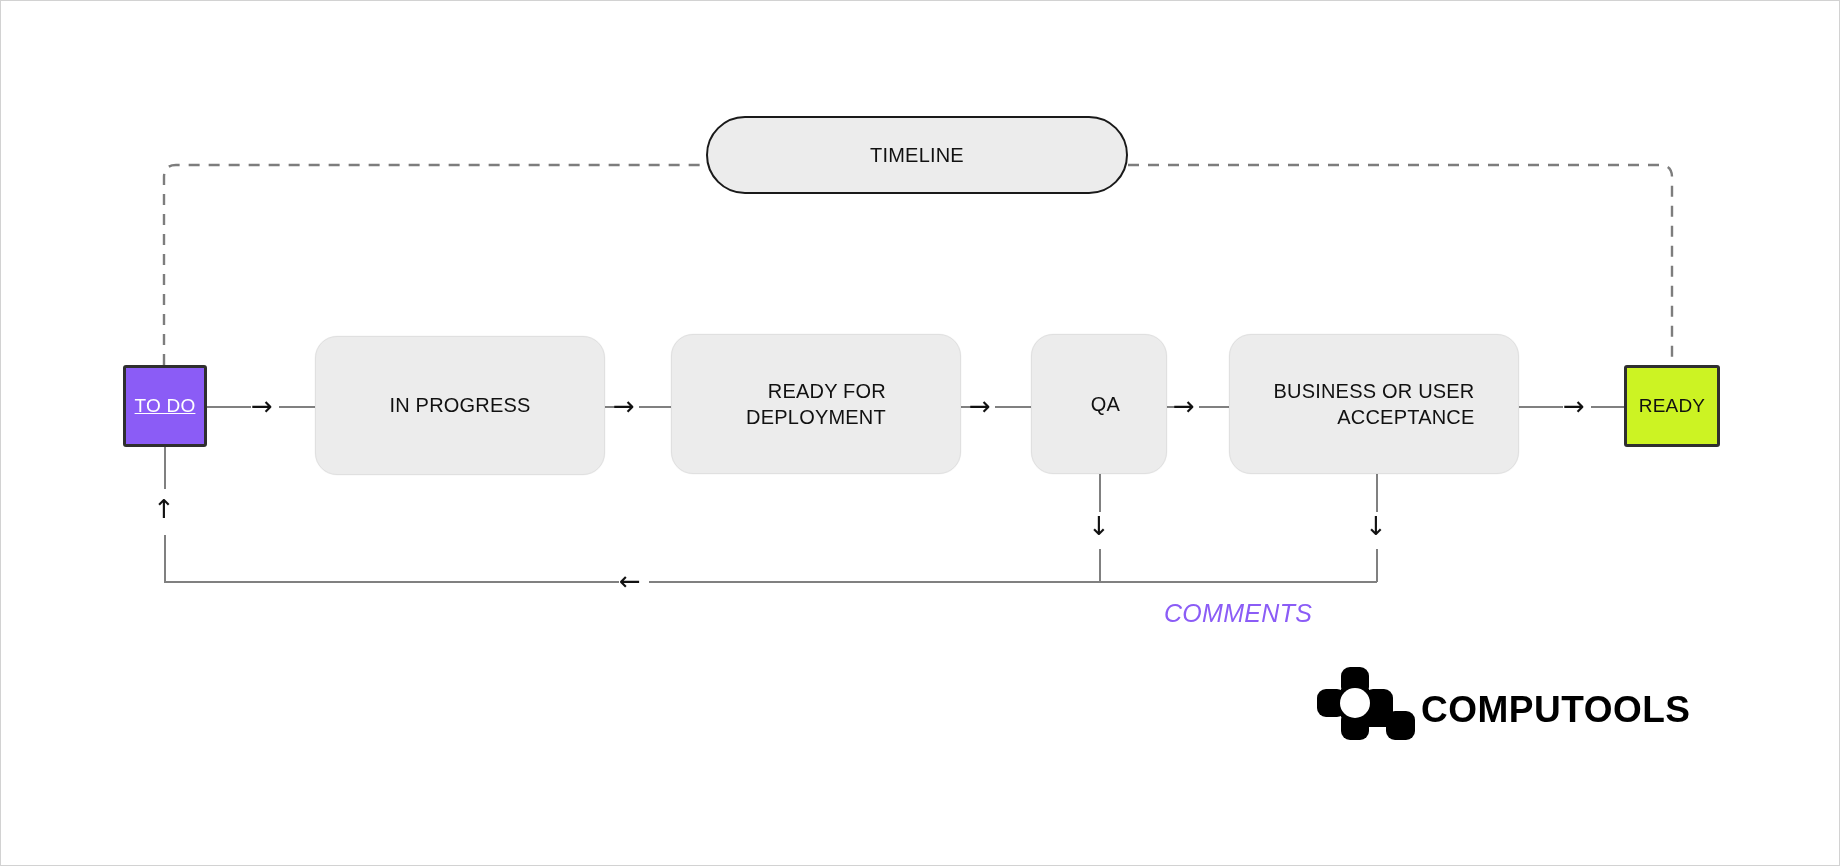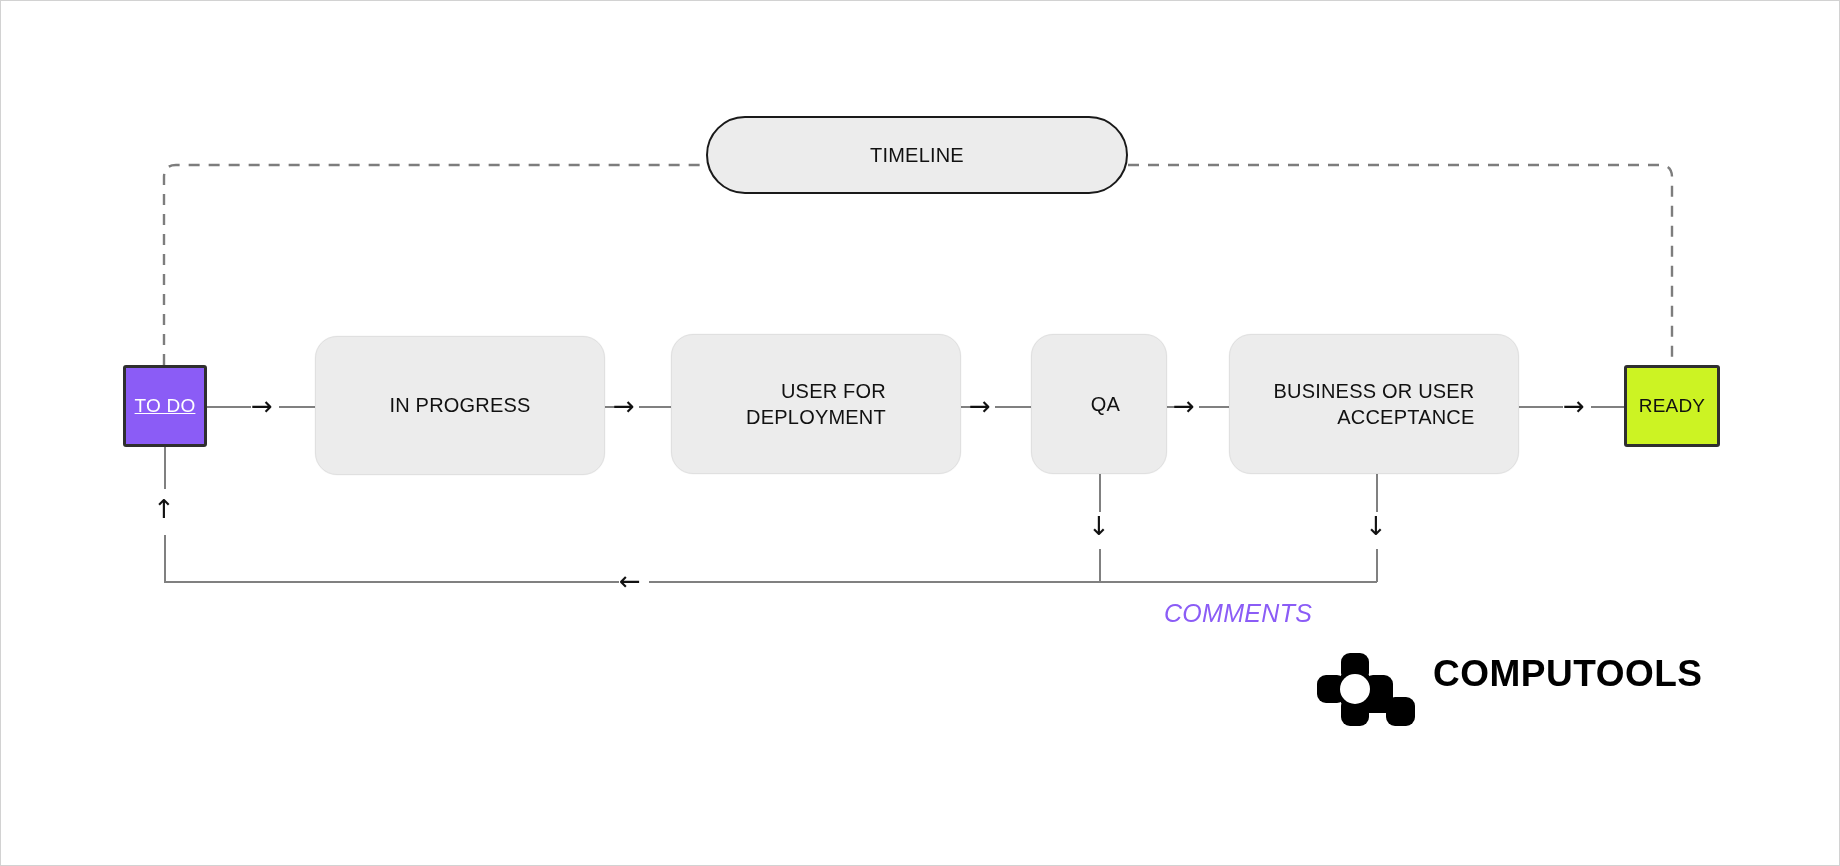--- a/index.html
+++ b/index.html
@@ -130,23 +130,24 @@
     color: #8b5cf6;
     letter-spacing: 0.3px;
     white-space: nowrap;
     font-style: italic;
   }
 
   
   #logo {
     position: absolute;
     left: 1316px;
-    top: 652px;
+    top: 666px;
     display: flex;
-    gap: 18px;
+    align-items: center;
+    gap: 6px;
   }
   #logo-mark { width: 98px; height: 86px; display: block; }
   #logo-text {
     font-size: 37px;
     font-weight: bold;
     color: #000000;
     letter-spacing: 0.5px;
     white-space: nowrap;
     font-family: "Liberation Sans", sans-serif;
   }
@@ -208,21 +209,21 @@
   <div class="node node-terminal" id="node-todo">
     <span>TO DO</span>
   </div>
 
   <div class="node node-process" id="node-inprogress">
     <span>IN PROGRESS</span>
   </div>
 
   <div class="node node-process" id="node-ready">
     <span>
-      <span>USER FOR</span><br>
+      <span>READY FOR</span><br>
       <span>DEPLOYMENT</span>
     </span>
   </div>
 
   <div class="node node-process" id="node-qa">
     <span>QA</span>
   </div>
 
   <div class="node node-process" id="node-business">
     <span>

